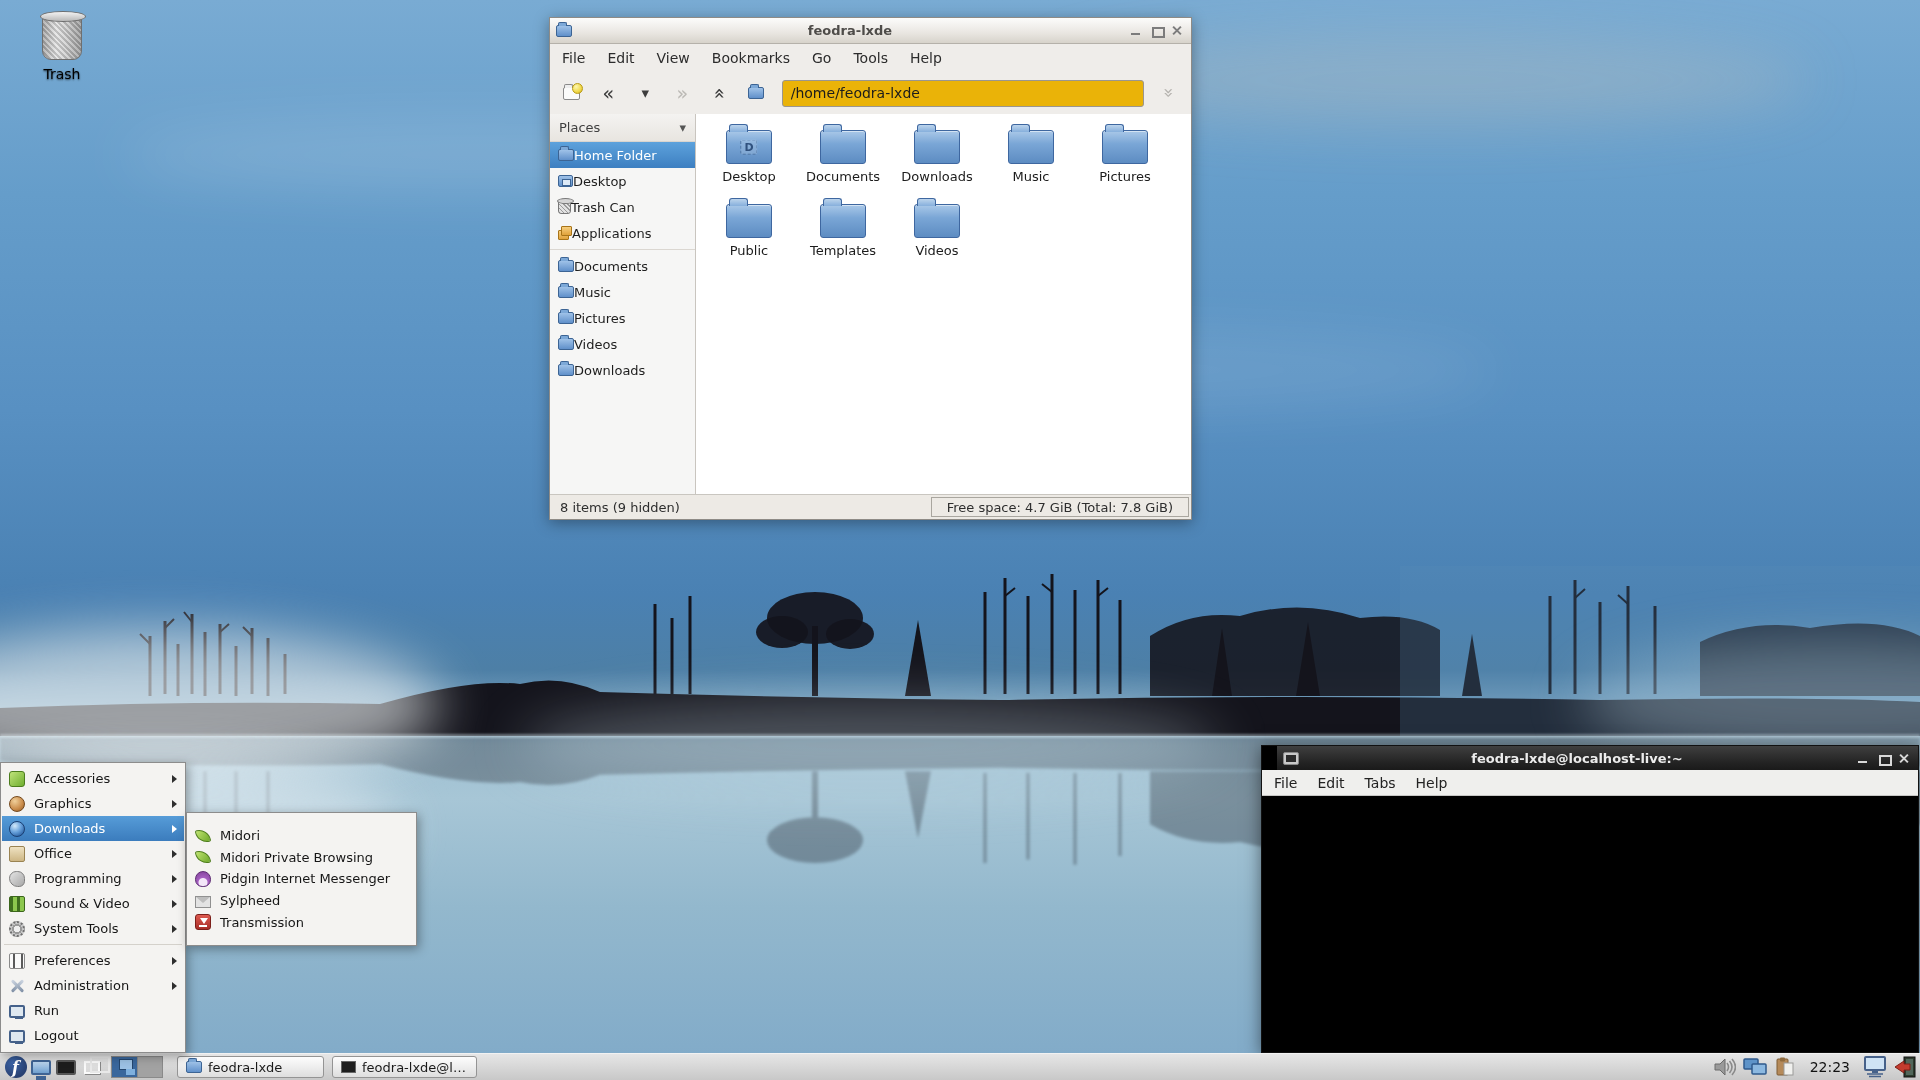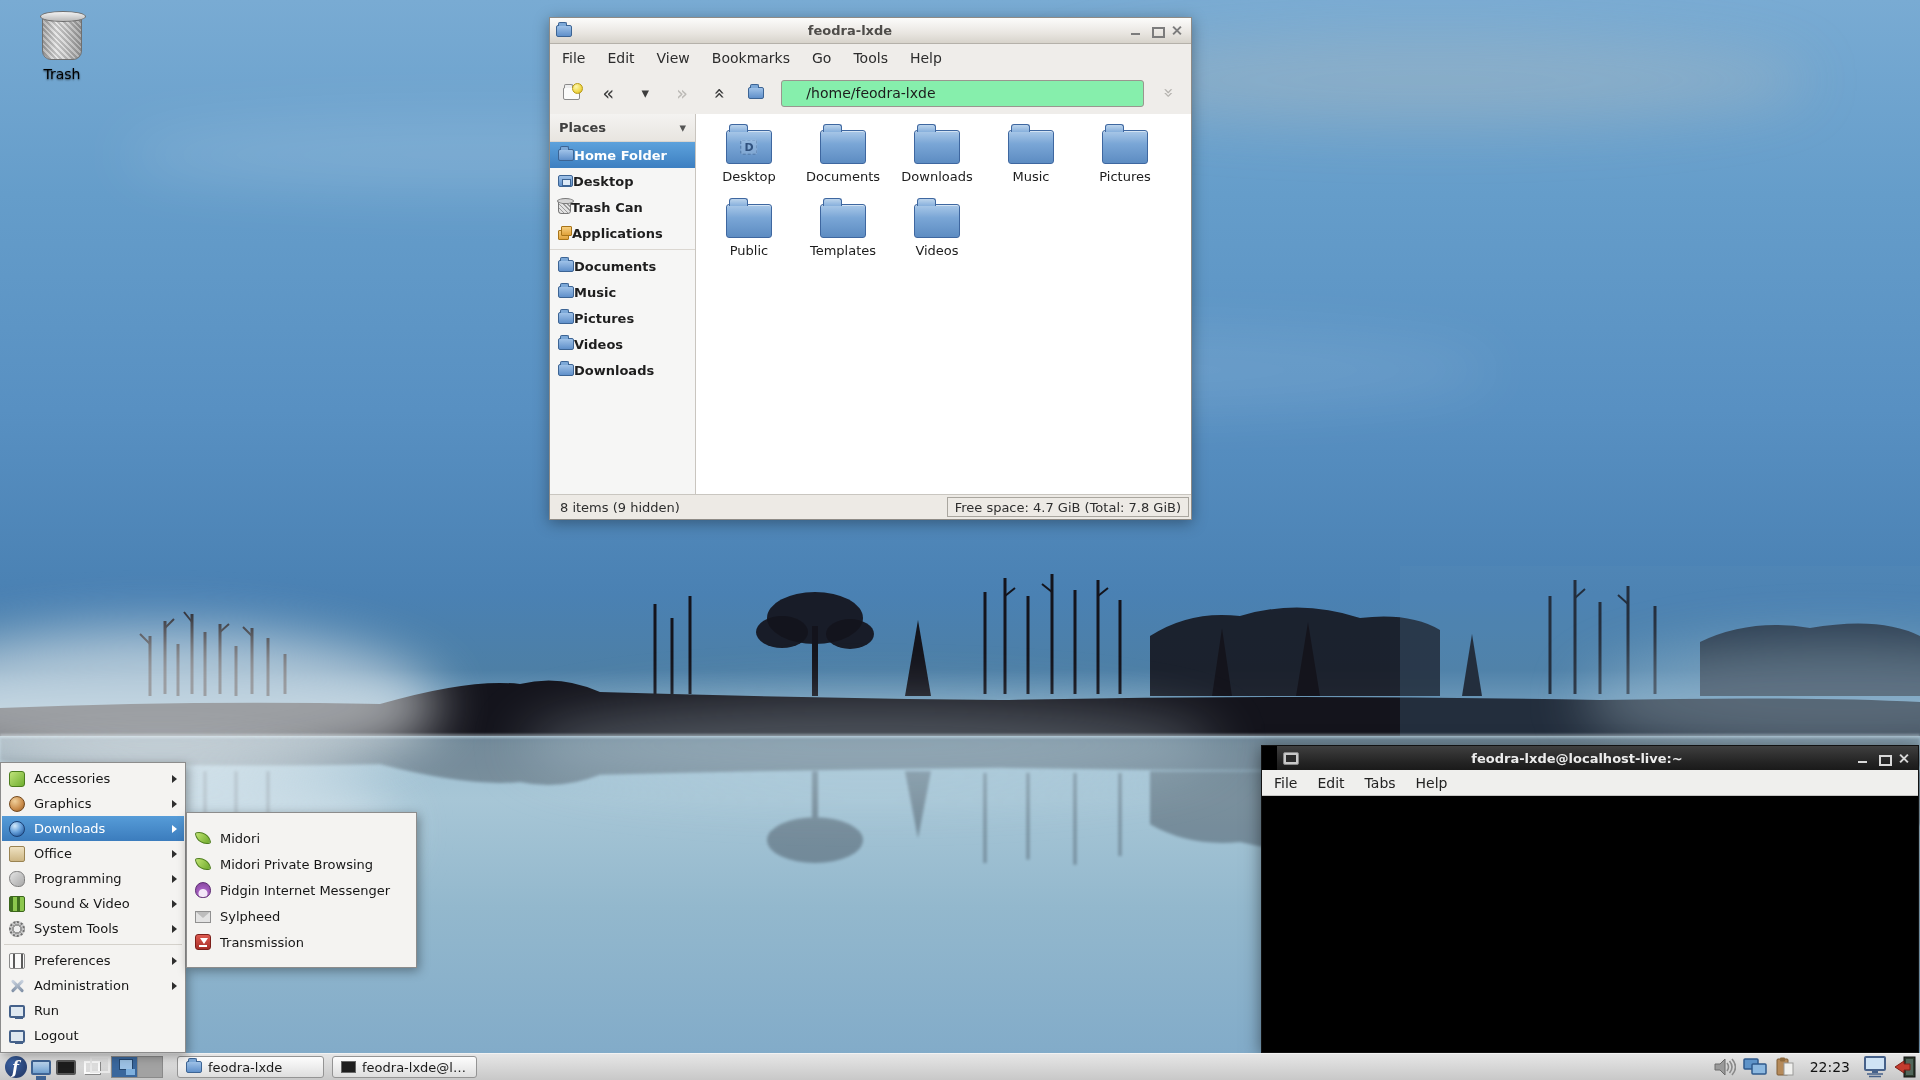--- a/index.html
+++ b/index.html
@@ -62,26 +62,26 @@
   .fm-toolbar { height:42px; display:flex; align-items:center; gap:14px; padding:0 10px; background:#efedea; }
   .tbtn { width:24px; height:24px; display:flex; align-items:center; justify-content:center; cursor:pointer; }
   .newtab { width:17px; height:13px; border:1px solid #8a8a8a; border-radius:2px; background:#fbfbfa; position:relative; }
   .newtab::before { content:""; position:absolute; top:-4px; left:0px; width:7px; height:3px; border:1px solid #8a8a8a; border-bottom:none; border-radius:2px 2px 0 0; background:#eee; }
   .newtab::after { content:""; position:absolute; right:-4px; top:-5px; width:9px; height:9px; border-radius:50%;
     background:radial-gradient(circle at 35% 30%, #fdf7b0, #f0d848 60%, #cfae1e); border:1px solid #b99a14; }
   .chev { font-size:19px; color:#3d3d3d; line-height:1; }
   .chev.gray { color:#bcbab6; }
   .chev.up { display:inline-block; transform:rotate(-90deg); }
   .chev.small { font-size:15px; }
-  .addr { width:378px; height:27px; border:1px solid #9a968f; border-radius:3px; background:#86efac;
-    font-size:14px; color:#1c1c1c; padding:0 24px; font-family:"DejaVu Sans",sans-serif; }
+  .addr { width:378px; height:27px; border:1px solid #9a968f; border-radius:3px; background:#eab308;
+    font-size:14px; color:#1c1c1c; padding:0 8px; font-family:"DejaVu Sans",sans-serif; }
   .jump { display:inline-block; transform:rotate(90deg); color:#b4b2ae; font-size:17px; }
 
   .fm-body { flex:1; position:relative; display:flex; min-height:0; }
-  .fm-side { width:146px; background:#f6f6f5; border-right:1px solid #c9c5bf; display:flex; flex-direction:column;font-weight:bold; }
+  .fm-side { width:146px; background:#f6f6f5; border-right:1px solid #c9c5bf; display:flex; flex-direction:column; }
   .side-header { height:28px; display:flex; align-items:center; padding:0 9px; font-size:13px; color:#3f3f3f;
     background:linear-gradient(#f4f3f1,#e8e5e0); border-bottom:1px solid #d9d5cf; }
   .side-header .hdr-chev { margin-left:auto; color:#555; font-size:13px; }
   .side-row { height:26px; display:flex; align-items:center; padding:0 8px; font-size:13px; color:#1e1e1e; cursor:pointer; }
   .side-row.sel { background:linear-gradient(#5da2dc,#3d7fc1); color:#fff; }
   .side-sep { height:1px; background:#dbd7d1; margin:3px 0; }
   .mini-trash { width:13px; height:14px; position:relative;
     background:repeating-linear-gradient(45deg,#9a9a9a 0 1px,#e2e2e2 1px 3px); border:1px solid #787878; border-radius:2px 2px 3px 3px; flex:0 0 auto;}
   .mini-trash::before { content:""; position:absolute; left:-2px; top:-3px; width:15px; height:4px;
     background:#d5d5d5; border:1px solid #787878; border-radius:50%; }
@@ -100,21 +100,21 @@
     box-shadow:inset 0 1px 0 rgba(255,255,255,.5); }
   .bigfolder::before { content:""; position:absolute; top:-7px; left:2px; width:17px; height:7px;
     background:linear-gradient(#bcd4ec,#86afdc); border:1px solid #3e67a0; border-bottom:none; border-radius:3px 3px 0 0; }
   .emblem { position:absolute; left:50%; top:50%; transform:translate(-50%,-50%); font-size:11px; font-weight:bold;
     color:#30517e; border:1px dashed #4a6d9a; padding:0 3px; border-radius:2px; background:rgba(255,255,255,.15); }
   .flabel { margin-top:5px; font-size:13px; color:#1c1c1c; }
 
   .fm-status { height:25px; background:#edeae5; border-top:1px solid #c9c6c0; display:flex; align-items:center;
     padding:0 10px; font-size:13px; color:#2e2e2e; position:relative; }
   .free-space { position:absolute; right:2px; top:2px; bottom:2px; display:flex; align-items:center;
-    border:1px solid #a9a69f; padding:0 7px; font-size:13px; color:#2e2e2e; }
+    border:1px solid #a9a69f; padding:0 15px; font-size:13px; color:#2e2e2e; }
 
   
   .term { position:absolute; left:1261px; top:745px; width:658px; height:308px; z-index:3;
     border:1px solid #111; box-shadow:0 3px 16px rgba(0,0,0,.5); display:flex; flex-direction:column; background:#000; }
   .term-titlebar { height:24px; background:linear-gradient(#3f3f3f,#232323 70%,#1a1a1a);
     display:flex; align-items:center; padding:0 6px;margin-left:15px; }
   .term-title { flex:1; text-align:center; font-size:13px; font-weight:bold; color:#ececec; }
   .term-icon { width:16px; height:13px; background:#c9c9c9; border:1px solid #888; border-radius:2px; position:relative; }
   .term-icon::after { content:""; position:absolute; left:2px; top:2px; width:10px; height:7px; background:#2c2c2c; }
   .term-menubar { height:26px; background:#efefed; border-bottom:1px solid #c6c6c4; display:flex; align-items:center;
@@ -146,21 +146,21 @@
   .ic-soundvideo { background:repeating-linear-gradient(90deg,#3e6e1e 0 3px,#8cc74e 3px 7px); border:1px solid #3c661c; border-radius:2px; }
   .ic-systemtools { border-radius:50%; border:2px dotted #6e6e6e;
     background:radial-gradient(circle,#efefef 0 3px,#9a9a9a 3px 5px,#c9c9c9 5px); }
   .ic-preferences { background:repeating-linear-gradient(90deg,#fafafa 0 3px,#5a5a5a 3px 5px,#fafafa 5px 8px); border:1px solid #8a8a8a; border-radius:2px; }
   .ic-admin::before,.ic-admin::after { content:""; position:absolute; left:7px; top:0; width:3px; height:16px; border-radius:2px; background:linear-gradient(#cdd6e2,#7e8ea4); }
   .ic-admin::before { transform:rotate(45deg); } .ic-admin::after { transform:rotate(-45deg); }
   .ic-monitor { background:#dfe8f0; border:2px solid #45618a; border-radius:2px; height:13px; margin-top:1px; }
   .ic-monitor::after { content:""; position:absolute; left:4px; bottom:-3px; width:8px; height:2px; background:#45618a; }
 
   
-  .submenu { position:absolute; left:186px; top:812px; width:231px; height:156px; z-index:7;
+  .submenu { position:absolute; left:186px; top:812px; width:231px; height:134px; z-index:7;
     background:#f4f3f1; border:1px solid #8c8c8c; box-shadow:2px 3px 10px rgba(0,0,0,.35);
     display:flex; flex-direction:column; padding:12px 1px; }
   .submenu .m-row { height:26px; }
   .ic-leaf { background:linear-gradient(135deg,#c0e470,#6ea92c); border:1px solid #4d7d1c; border-radius:2px 13px 2px 13px; transform:rotate(-12deg); width:14px; height:14px; margin:1px; }
   .ic-pidgin { border-radius:50% 50% 45% 45%; background:radial-gradient(circle at 50% 75%,#f3e6f8 0 4px,#a55fc0 5px,#7e3f96); border:1px solid #5e2b74; }
   .ic-sylpheed { background:#e3e3e3; border:1px solid #909090; height:12px; margin-top:2px; position:relative; }
   .ic-sylpheed::before { content:""; position:absolute; left:0; top:0; width:0; height:0;
     border-left:7px solid transparent; border-right:7px solid transparent; border-top:6px solid #bdbdbd; }
   .ic-transmission { background:linear-gradient(#de5a50,#a82e28); border:1px solid #7c1f1a; border-radius:3px; }
   .ic-transmission::before { content:""; position:absolute; left:4px; top:3px; width:0; height:0;

